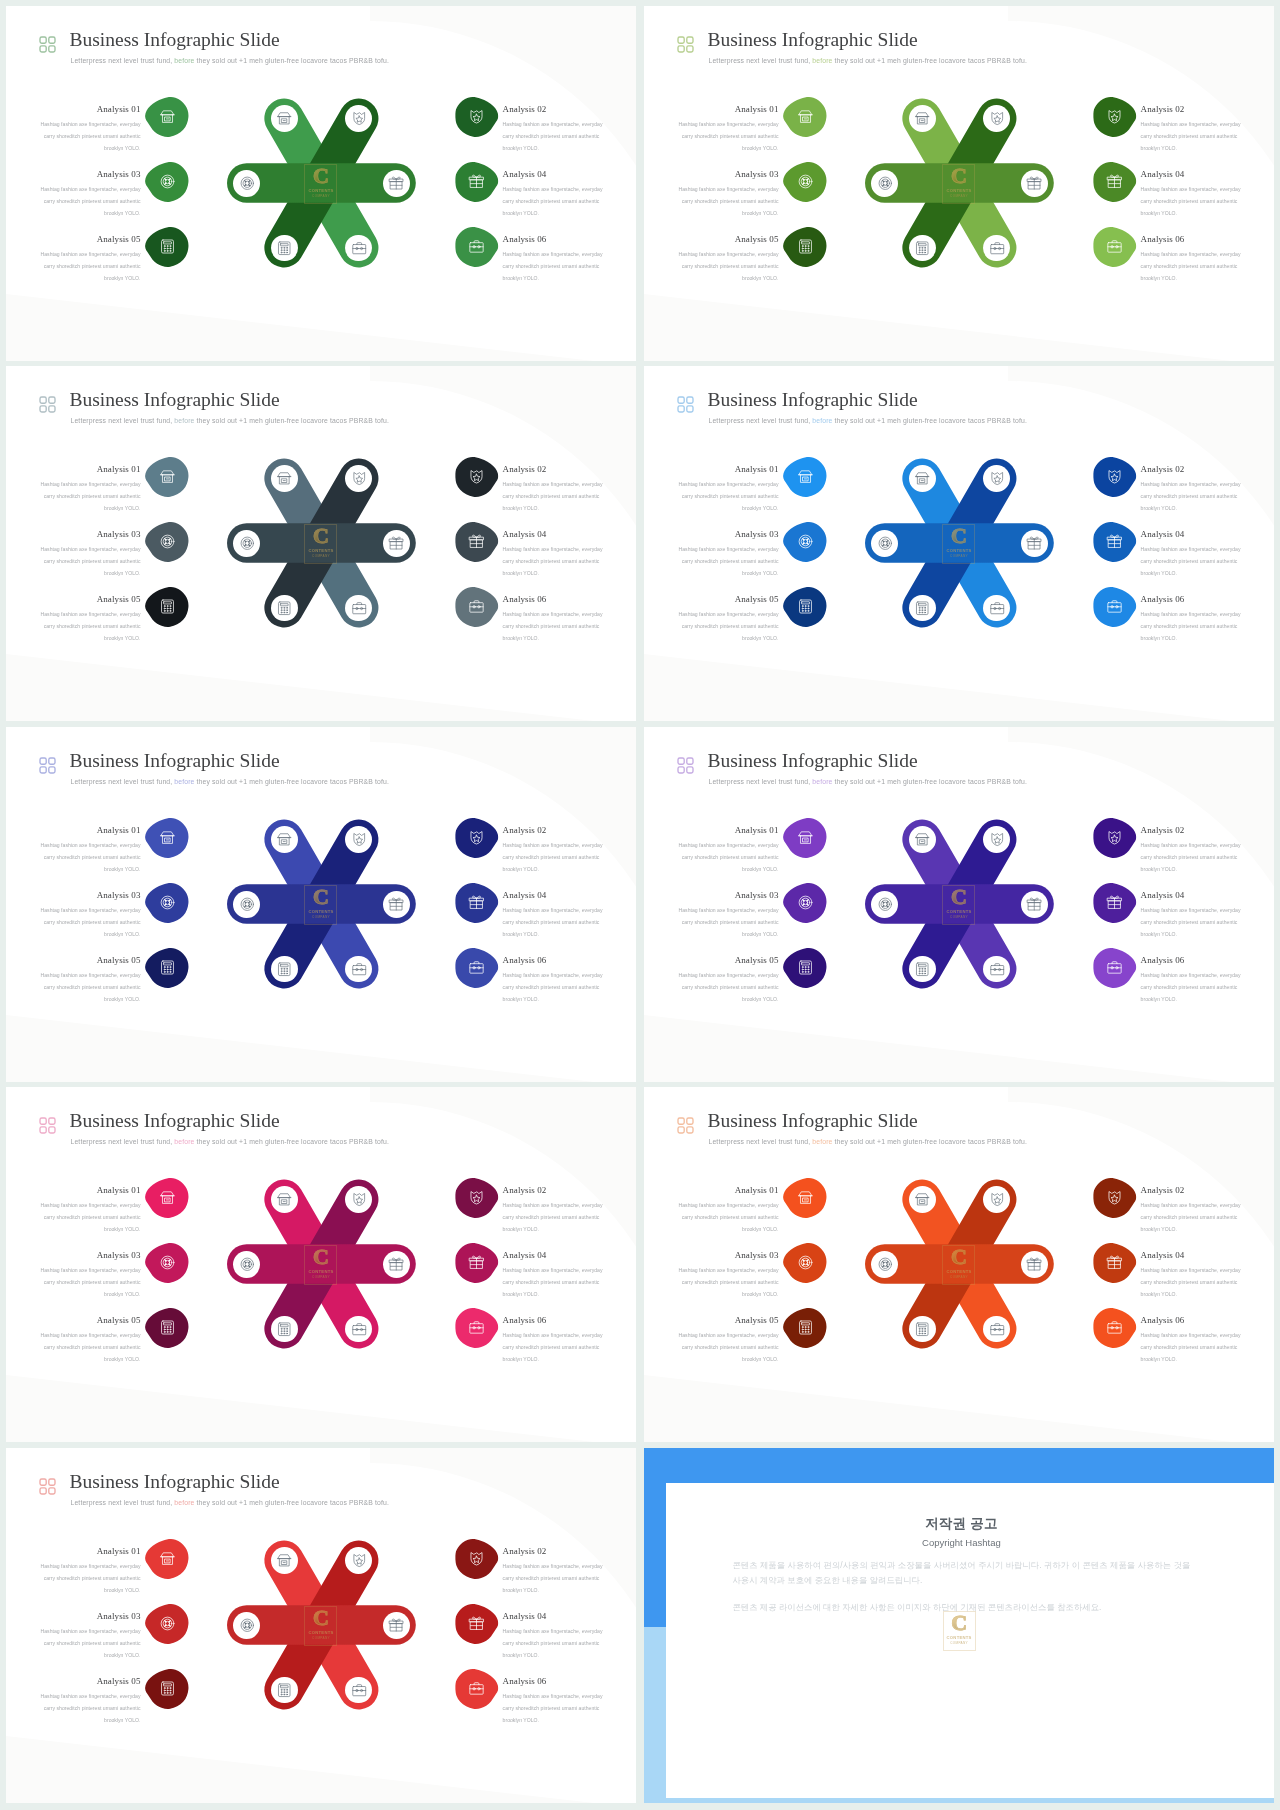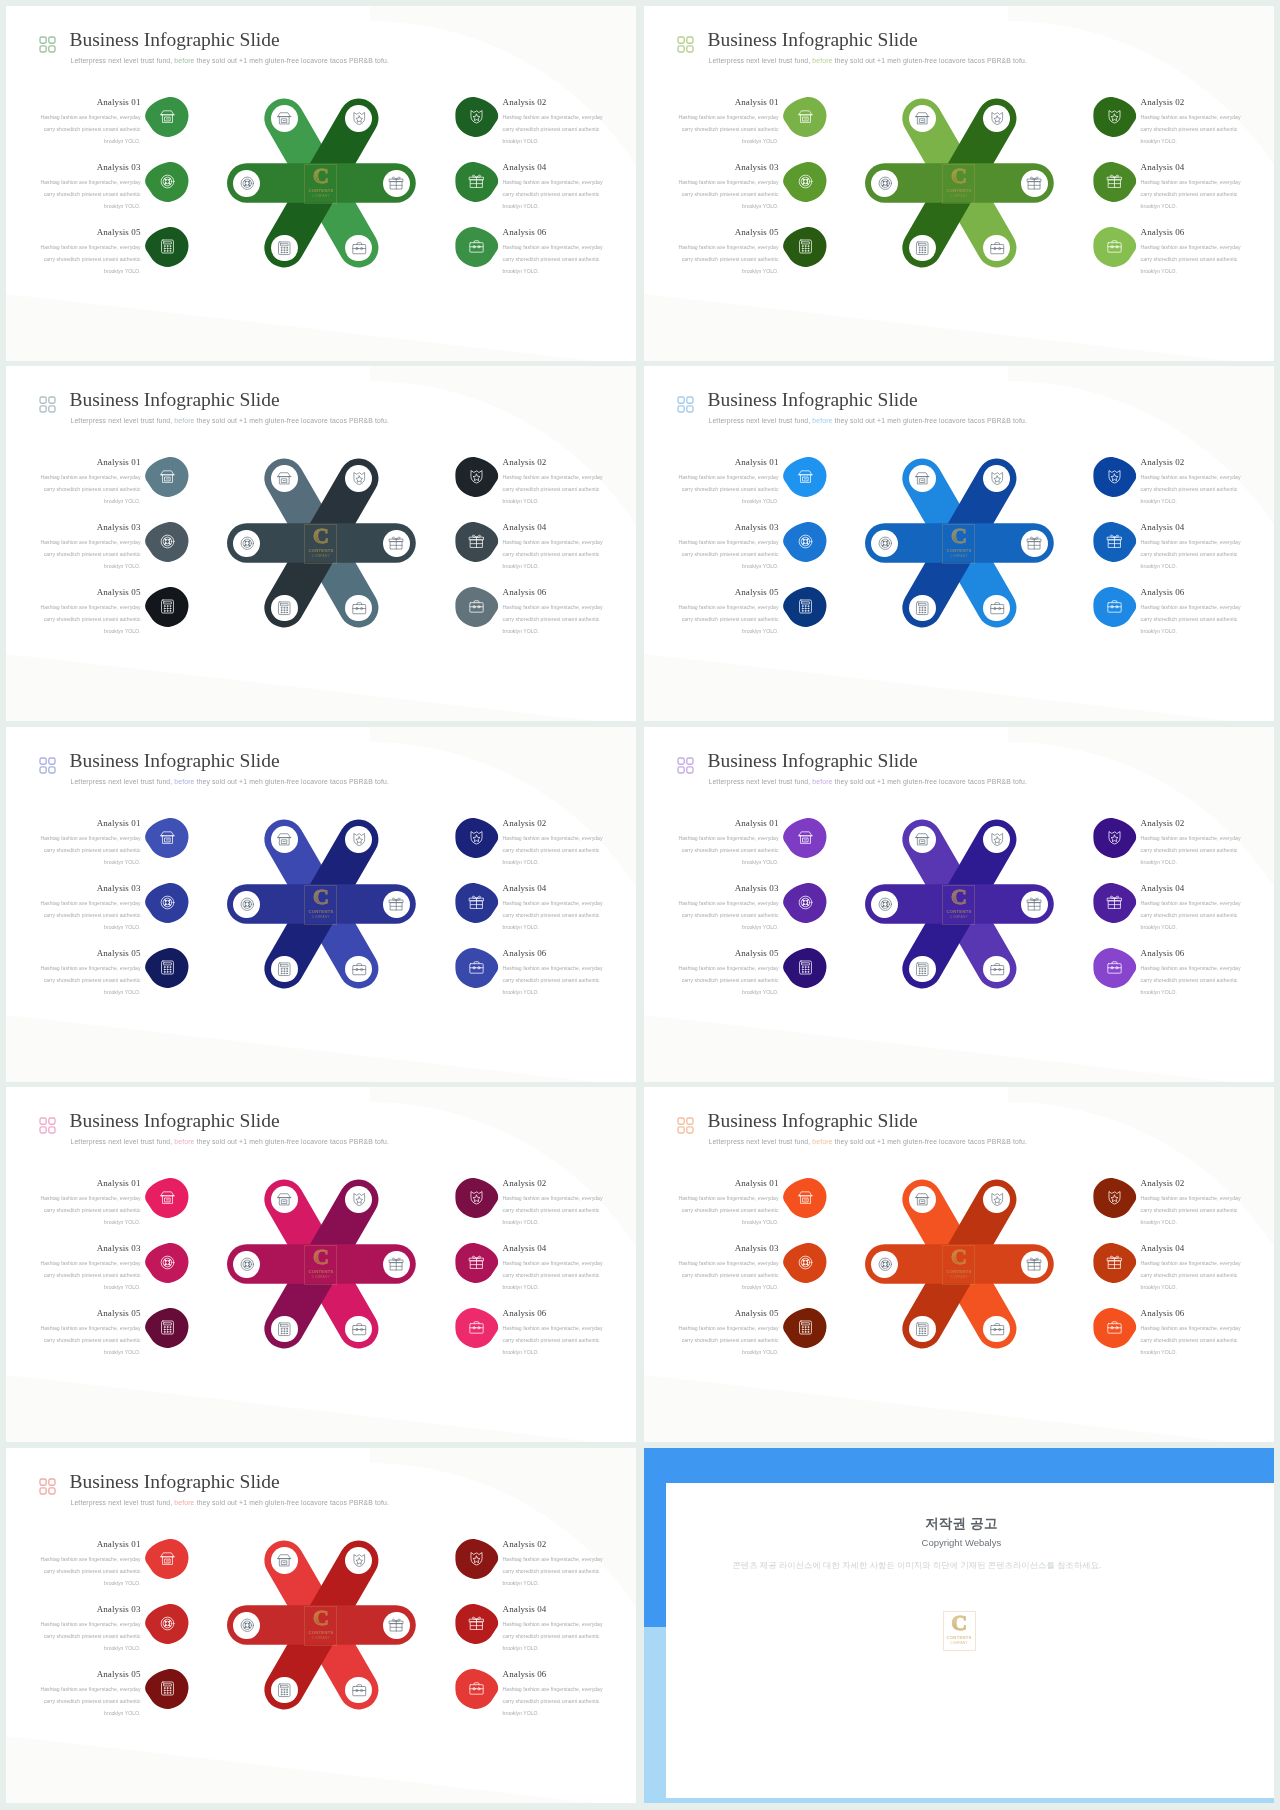--- a/index.html
+++ b/index.html
@@ -18,21 +18,21 @@
   .hdr{position:absolute;left:32.5px;top:30px;height:40px;}
   .logoicon{position:absolute;left:0;top:0px;width:16px;height:16px;}
   .ttl{position:absolute;left:31px;top:-7.8px;font-family:"Liberation Serif",serif;font-size:19.5px;
        color:#414244;white-space:nowrap;letter-spacing:0px;line-height:24px;}
   .sub{position:absolute;left:32px;top:20.2px;font-size:6.85px;color:#a2a4a7;white-space:nowrap;
        letter-spacing:.13px;line-height:10px;}
   .itm{position:absolute;height:50px;}
   .itm .txt{position:absolute;top:0;width:102px;}
   .itm.L .txt{left:0;text-align:right;}
   .itm.R .txt{left:47.8px;text-align:left;}
-  .itm .atitle{font-family:"Liberation Serif",serif;font-size:9px;color:#404143;line-height:11px;letter-spacing:.1px;}
+  .itm .atitle{font-family:"Liberation Serif",serif;font-size:9px;color:#404143;line-height:11px;letter-spacing:.1px;margin-top:7px;}
   .itm .adesc{font-size:5.1px;color:#a9abae;line-height:12.3px;margin-top:2.4px;letter-spacing:.02px;}
   .itm .adescline{white-space:nowrap;}
   .itm .blobwrap{position:absolute;top:-1.4px;width:43.4px;height:41.5px;}
   .itm.L .blobwrap{left:106.9px;}
   .itm.R .blobwrap{left:0px;}
   .itm .blobicon{position:absolute;left:0;top:0;width:43.4px;height:41.5px;display:flex;
        align-items:center;justify-content:center;}
   .star{position:absolute;}
   .starcirc{position:absolute;border-radius:50%;background:#fff;display:flex;
        align-items:center;justify-content:center;}
@@ -2144,22 +2144,23 @@
           <div class="wmc">C</div>
           <div class="wm1">CONTENTS</div>
           <div class="wm2">COMPANY</div>
         </div></div>
     </div>
     <div class="cpanel" style="left: 644px; top: 1448px; width: 630px; height: 355px; background: rgb(62, 151, 240);">
       <div style="position: absolute; left: 0px; top: 178.8px; width: 630px; height: 176.2px; background: rgb(169, 215, 246);"></div>
       <div class="cp-inner" style="left: 22.4px; top: 35px; width: 696px; height: 315px; padding-left: 25px;">
         <div style="position: absolute; left: 66px; top: 33px; width: 458px;">
           <div class="cp-title">저작권 공고</div>
-          <div class="cp-sub">Copyright Webalys</div>
+          <div class="cp-sub">Copyright Hashtag</div>
           <div class="cp-body">
+            <p>콘텐츠 제품을 사용하여 편의/사용의 편익과 소장물을 사버리셨어 주시기 바랍니다. 귀하가 이 콘텐츠 제품을 사용하는 것을 사용시 계약과 보호에 중요한 내용을 알려드립니다.</p>
             <p>콘텐츠 제공 라이선스에 대한 자세한 사항은 이미지와 하단에 기재된 콘텐츠라이선스를 참조하세요.</p>
           </div>
         </div>
       </div>
       <div class="wm" style="left: 298.6px; top: 162.5px;">
         <div class="wmbox"></div>
         <div class="wmc">C</div>
         <div class="wm1">CONTENTS</div>
         <div class="wm2">COMPANY</div>
       </div>

